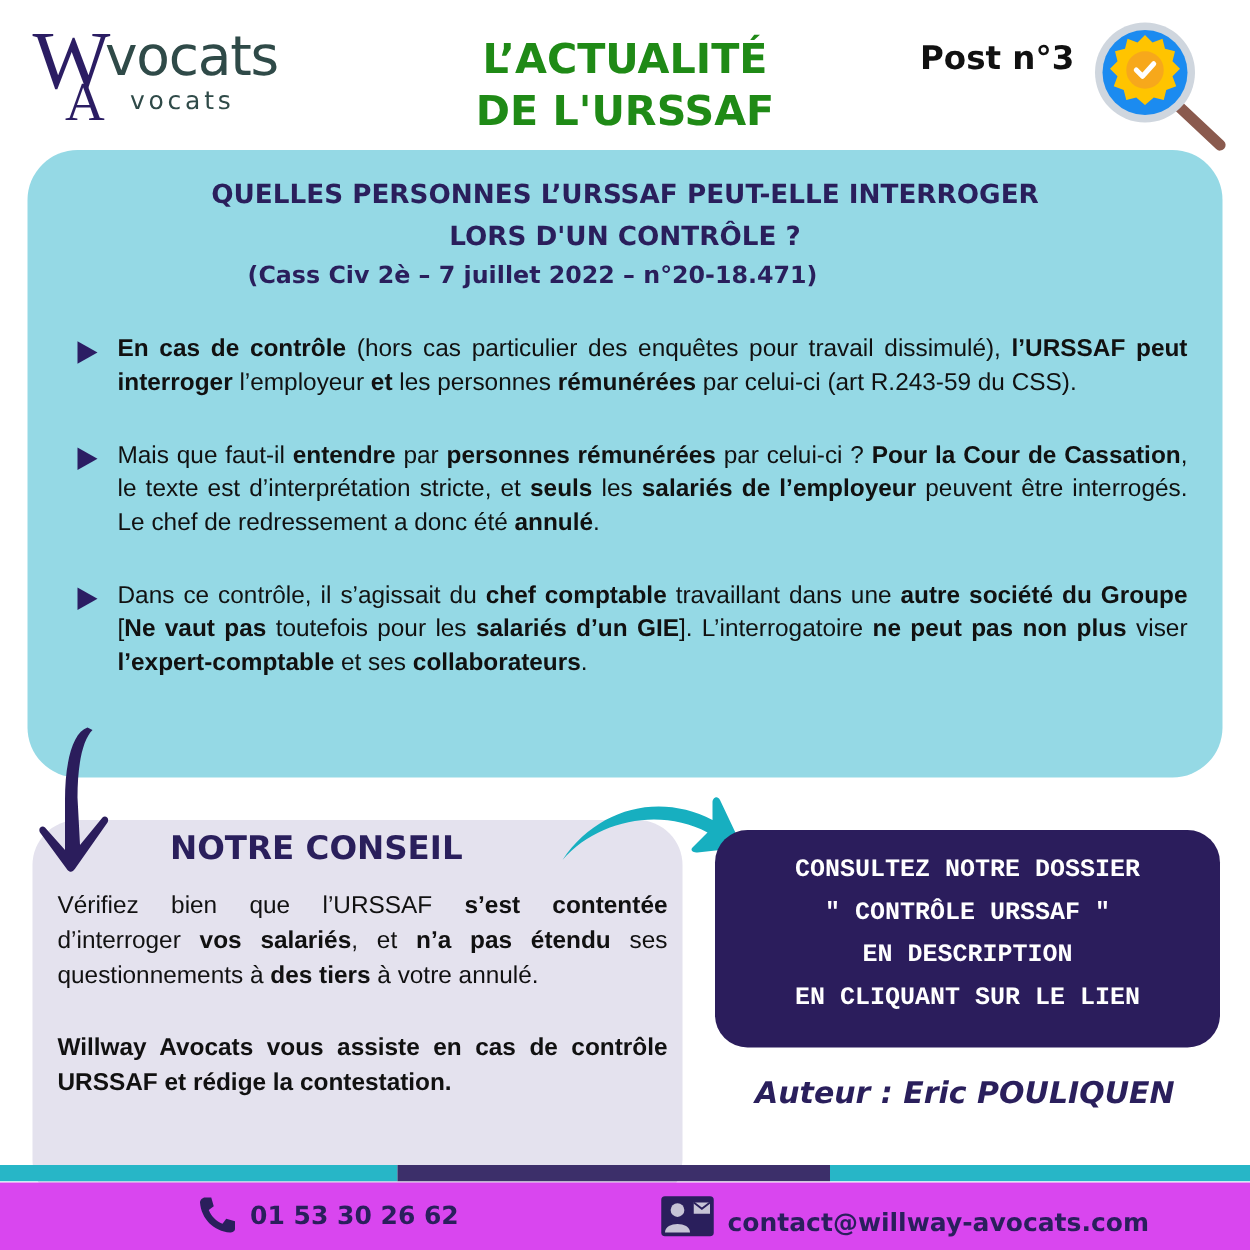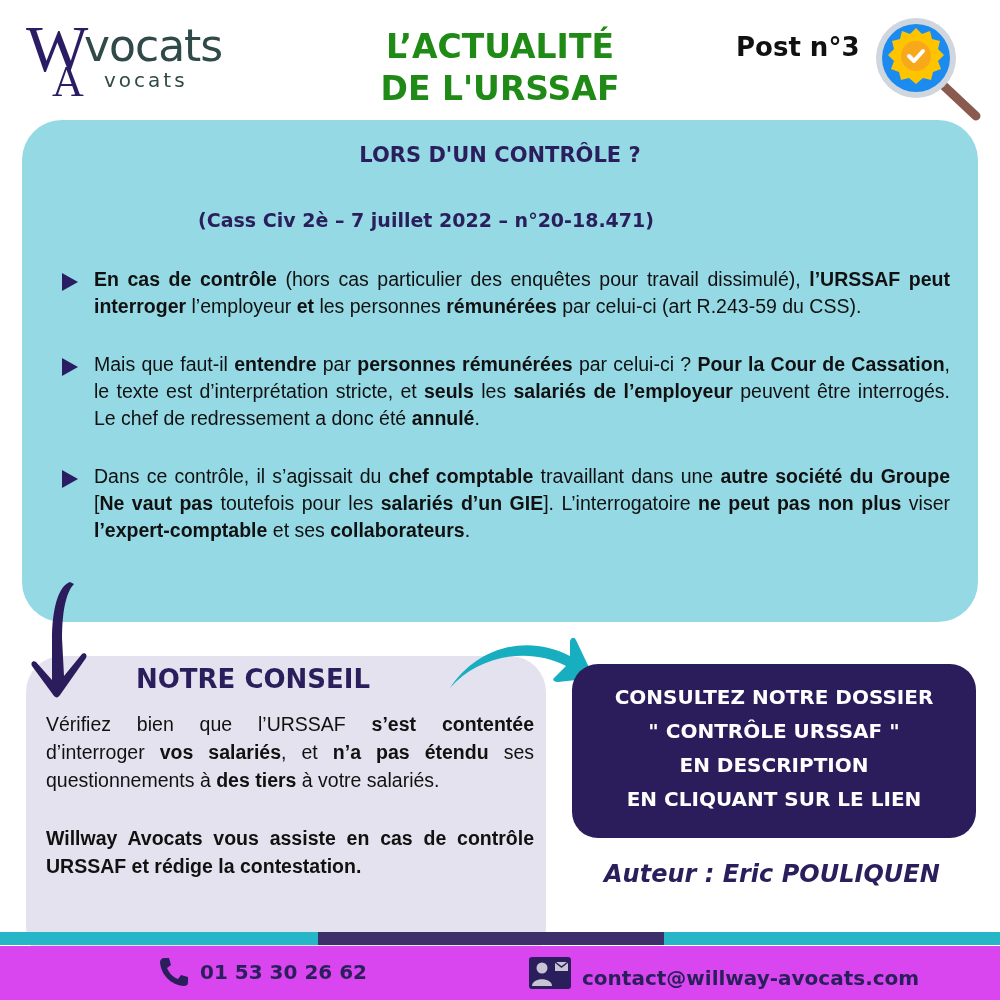--- a/index.html
+++ b/index.html
@@ -32,21 +32,21 @@
   .conseil-box { position: absolute; left: 26px; top: 656px; width: 520px; height: 308px; background: #e4e2ee; border-radius: 36px; }
   .conseil-title { position: absolute; left: 110px; top: 8px; font-family: "DejaVu Sans", sans-serif; font-weight: bold; font-size: 26px; color: #2a1f5c; }
   .conseil-text { position: absolute; left: 20px; top: 54px; width: 488px; font-family: "Liberation Sans", sans-serif; font-size: 19.5px; line-height: 28px; text-align: justify; color: #111; }
   .conseil-text2 { position: absolute; left: 20px; top: 168px; width: 488px; font-family: "Liberation Sans", sans-serif; font-weight: bold; font-size: 19.5px; line-height: 28px; text-align: justify; color: #111; }
 
   .arrow-down { position: absolute; left: 22px; top: 580px; width: 80px; height: 120px; }
   .arrow-curve { position: absolute; left: 448px; top: 636px; width: 150px; height: 72px; }
 
   
   .cta-box { position: absolute; left: 572px; top: 664px; width: 404px; height: 174px; background: #2b1d5c; border-radius: 26px; color: #fff; text-align: center; font-family: "DejaVu Sans", sans-serif; font-weight: bold; font-size: 20px; line-height: 34px; padding-top: 16px; }
-  .cta-line { display: block; }
+  .cta-line { display: block; font-family: Liberation Mono, monospace; }
 
   .author { position: absolute; left: 604px; top: 860px; font-family: "DejaVu Sans", sans-serif; font-style: italic; font-weight: bold; font-size: 24px; color: #2a1f5c; }
 
   
   .stripe { position: absolute; top: 932px; height: 13px; }
   .stripe.s1 { left: 0; width: 318px; background: #27b6c7; }
   .stripe.s2 { left: 318px; width: 346px; background: #3c2f6a; }
   .stripe.s3 { left: 664px; width: 336px; background: #27b6c7; }
   .footer { position: absolute; left: 0; top: 946px; width: 1000px; height: 54px; background: #d946ef; }
   .phone { position: absolute; left: 158px; top: 10px; display: flex; align-items: center; gap: 10px; }
@@ -74,20 +74,21 @@
   <line x1="72" y1="72" x2="104" y2="102" stroke="#8a5a4e" stroke-width="9" stroke-linecap="round"></line>
   <circle cx="44" cy="44" r="40" fill="#cfd6de"></circle>
   <circle cx="44" cy="44" r="34" fill="#1b8bf0"></circle>
   <polygon fill="#ffc400" points="44,14 50,20 58,17 60,25 68,27 66,35 72,41 66,47 69,55 61,58 59,66 51,64 44,70 37,64 29,66 27,58 19,55 22,47 16,41 22,35 20,27 28,25 30,17 38,20"></polygon>
   <circle cx="44" cy="42" r="15" fill="#f7a81b"></circle>
   <path d="M37 42 l5 5 l9 -10" stroke="#fff" stroke-width="4" fill="none" stroke-linecap="round" stroke-linejoin="round"></path>
 </svg>
 
 <div class="question-box">
   <div class="q-title">
+    <div>QUELLES PERSONNES L’URSSAF PEUT-ELLE INTERROGER</div>
     <div>LORS D'UN CONTRÔLE ?</div>
   </div>
   <div class="q-ref">(Cass Civ 2è – 7 juillet 2022 – n°20-18.471)</div>
 
   <div class="bullets">
     <div class="bullet">
       <span class="tri"></span>
       <span class="rich"><b>En cas de contrôle</b><span> (hors cas particulier des enquêtes pour travail dissimulé), </span><b>l’URSSAF peut interroger</b><span> l’employeur </span><b>et</b><span> les personnes </span><b>rémunérées</b><span> par celui-ci (art R.243-59 du CSS).</span></span>
     </div>
     <div class="bullet">
@@ -96,21 +97,21 @@
     </div>
     <div class="bullet">
       <span class="tri"></span>
       <span class="rich"><span>Dans ce contrôle, il s’agissait du </span><b>chef comptable</b><span> travaillant dans une </span><b>autre société du Groupe</b><span> [</span><b>Ne vaut pas</b><span> toutefois pour les </span><b>salariés d’un GIE</b><span>]. L’interrogatoire </span><b>ne peut pas non plus</b><span> viser </span><b>l’expert-comptable</b><span> et ses </span><b>collaborateurs</b><span>.</span></span>
     </div>
   </div>
 </div>
 
 <div class="conseil-box">
   <div class="conseil-title">NOTRE CONSEIL</div>
-  <div class="conseil-text"><span>Vérifiez bien que l’URSSAF </span><b>s’est contentée</b><span> d’interroger </span><b>vos salariés</b><span>, et </span><b>n’a pas étendu</b><span> ses questionnements à </span><b>des tiers</b><span> à votre salariés.</span></div>
+  <div class="conseil-text"><span>Vérifiez bien que l’URSSAF </span><b>s’est contentée</b><span> d’interroger </span><b>vos salariés</b><span>, et </span><b>n’a pas étendu</b><span> ses questionnements à </span><b>des tiers</b><span> à votre annulé.</span></div>
   <div class="conseil-text2">Willway Avocats vous assiste en cas de contrôle URSSAF et rédige la contestation.</div>
 </div>
 
 <svg class="arrow-down" viewBox="0 0 80 120">
   <path d="M48 2 C36 6 30 30 30 60 L30 100 L14 82 C12 80 8 82 10 86 L32 116 C34 118 36 118 38 115 L64 78 C66 74 62 72 60 74 L42 96 L40 58 C40 32 44 12 52 4 Z" fill="#2b1d5c"></path>
 </svg>
 
 <svg class="arrow-curve" viewBox="0 0 150 72">
   <path d="M2 52 C30 20 80 10 118 30 L106 42 C104 44 106 46 110 46 L146 42 L128 4 C126 0 122 2 122 6 L122 20 C80 -2 30 10 2 52 Z" fill="#17afc0"></path>
 </svg>

